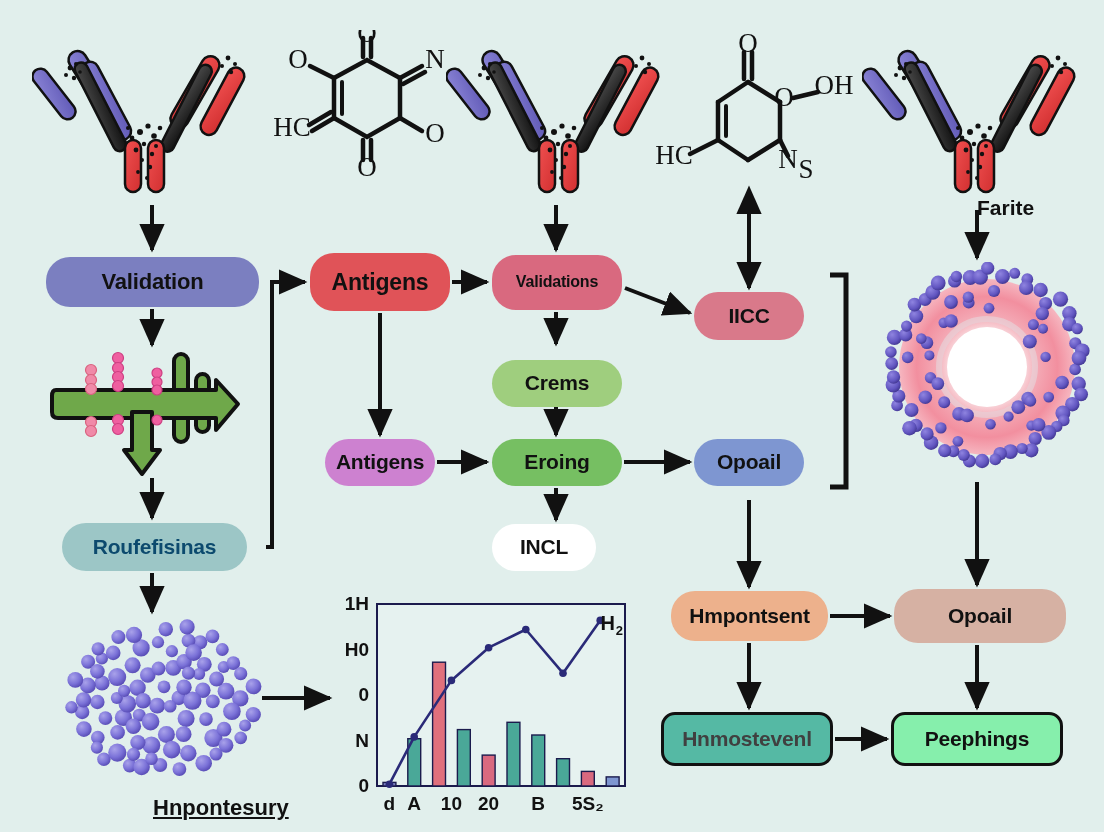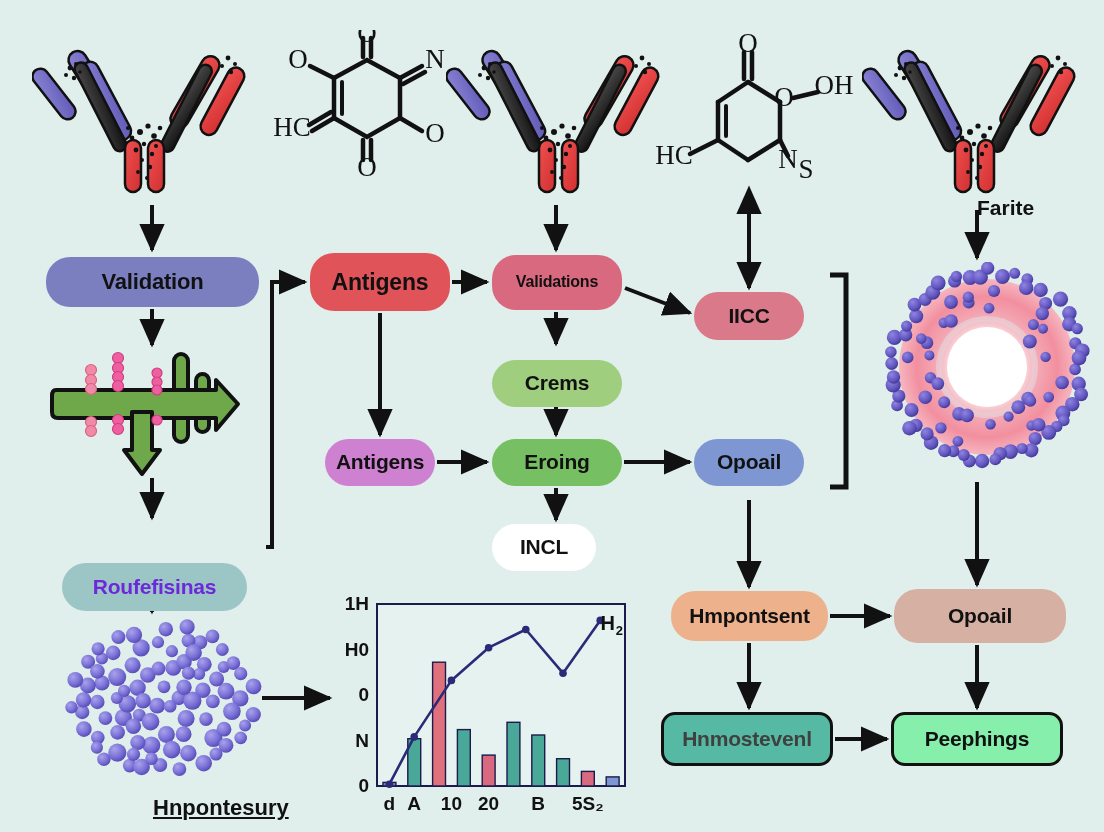--- a/index.html
+++ b/index.html
@@ -659,21 +659,21 @@
       <g stroke="#111" stroke-width="4" fill="none">
         <path d="M266 547 L272 547 L272 282 L305 282" marker-end="url(#ah)"></path>
       </g>
     </svg>
   </div>
 
   <div id="nodes-layer">
       <div class="node" style="left: 46px; top: 257px; width: 213px; height: 50px; background: rgb(123, 127, 192); color: rgb(17, 17, 17); font-size: 22px;">
         <span>Validation</span>
       </div>
-      <div class="node" style="left: 62px; top: 523px; width: 185px; height: 48px; background: rgb(156, 198, 198); color: #6d28d9; font-size: 21px; margin-top: 40px;">
+      <div class="node" style="left: 62px; top: 523px; width: 185px; height: 48px; background: rgb(156, 198, 198); color: #0c4a6e; font-size: 21px;">
         <span>Roufefisinas</span>
       </div>
       <div class="node" style="left: 310px; top: 253px; width: 140px; height: 58px; background: rgb(224, 83, 88); color: rgb(17, 17, 17); font-size: 23px;">
         <span>Antigens</span>
       </div>
       <div class="node" style="left: 492px; top: 255px; width: 130px; height: 55px; background: rgb(217, 105, 127); color: rgb(17, 17, 17); font-size: 16px;">
         <span>Validations</span>
       </div>
       <div class="node" style="left: 694px; top: 292px; width: 110px; height: 48px; background: rgb(217, 121, 138); color: rgb(17, 17, 17); font-size: 21px;">
         <span>IICC</span>

